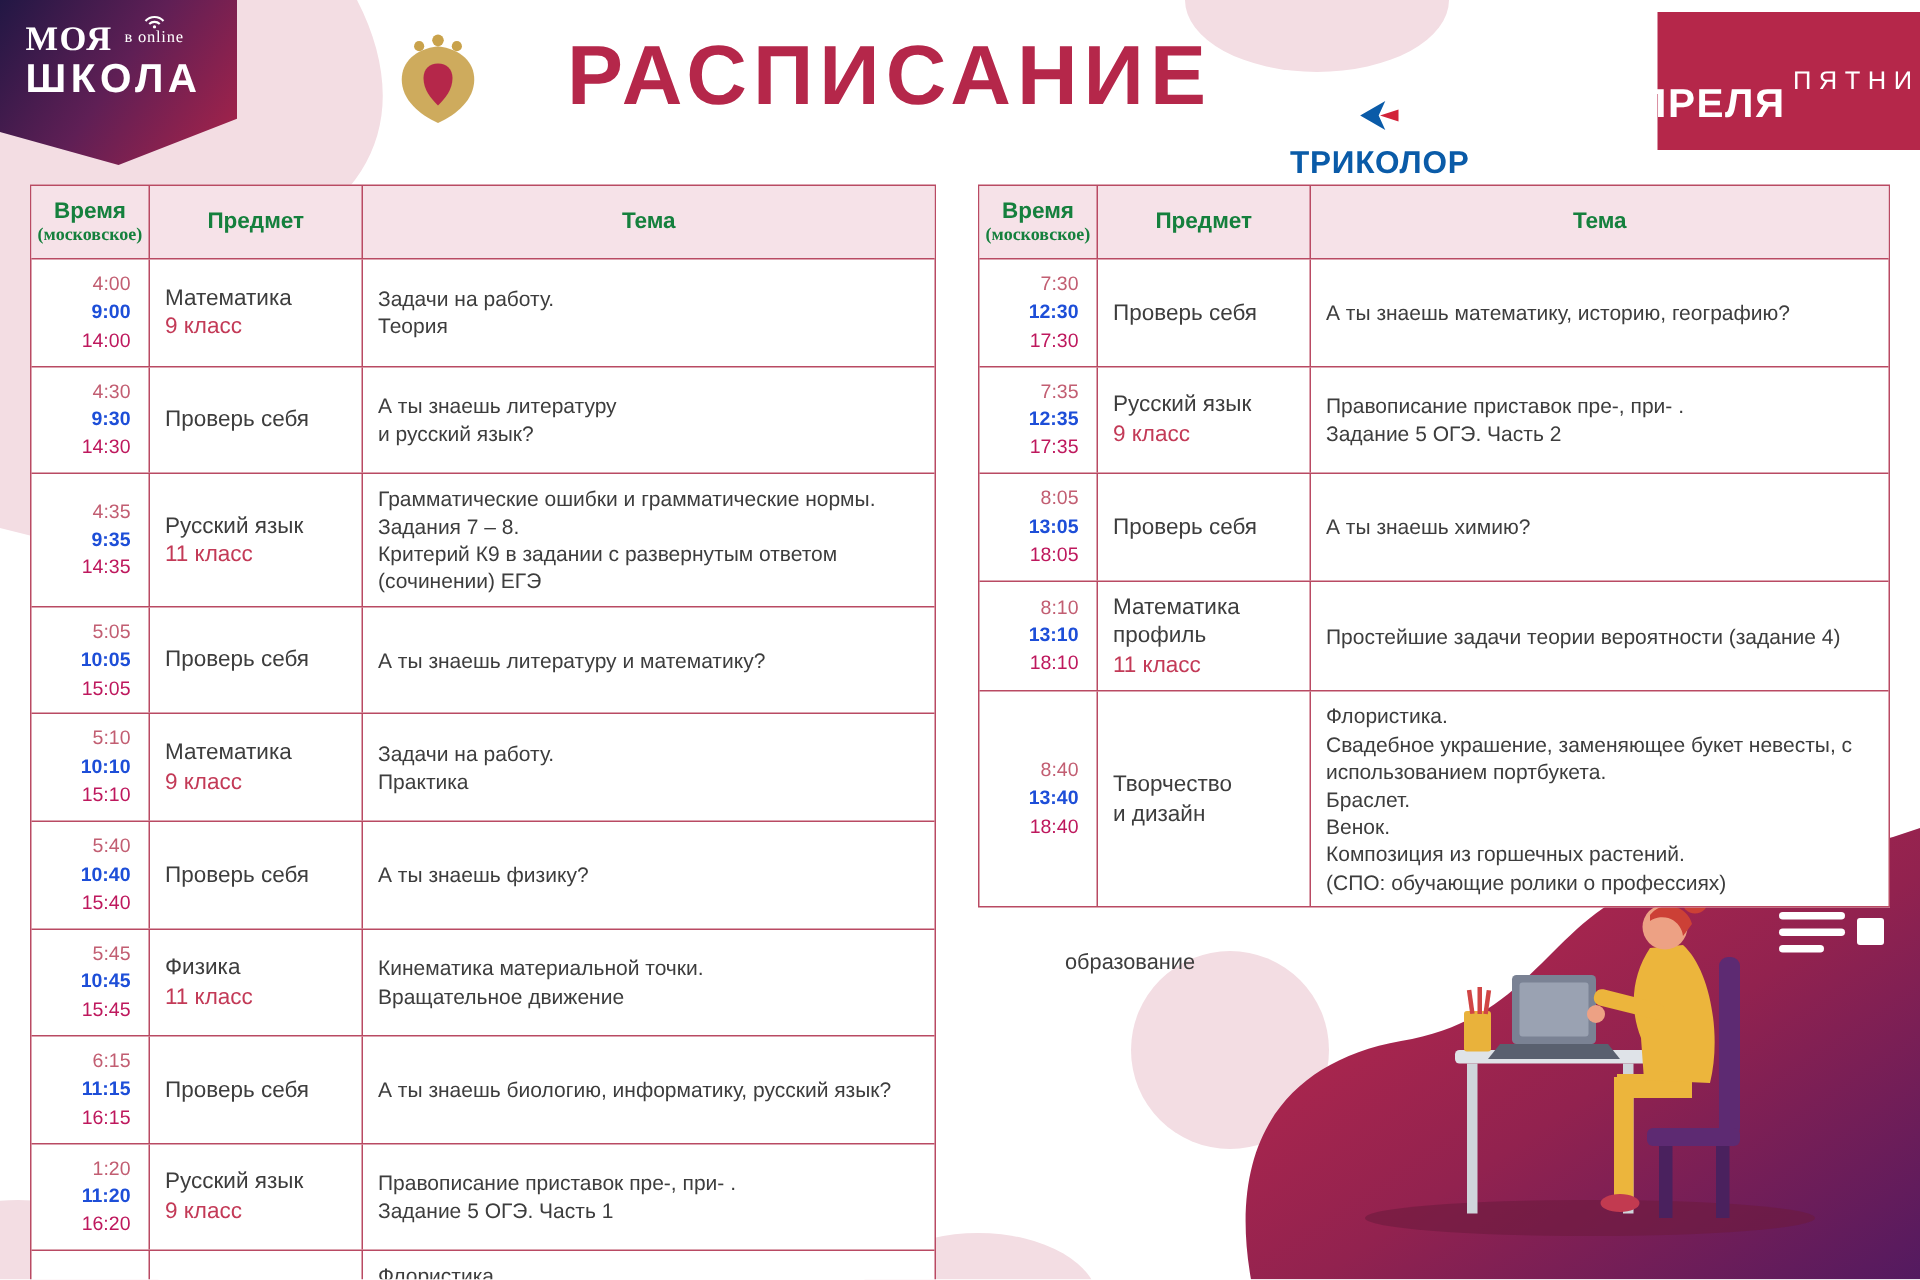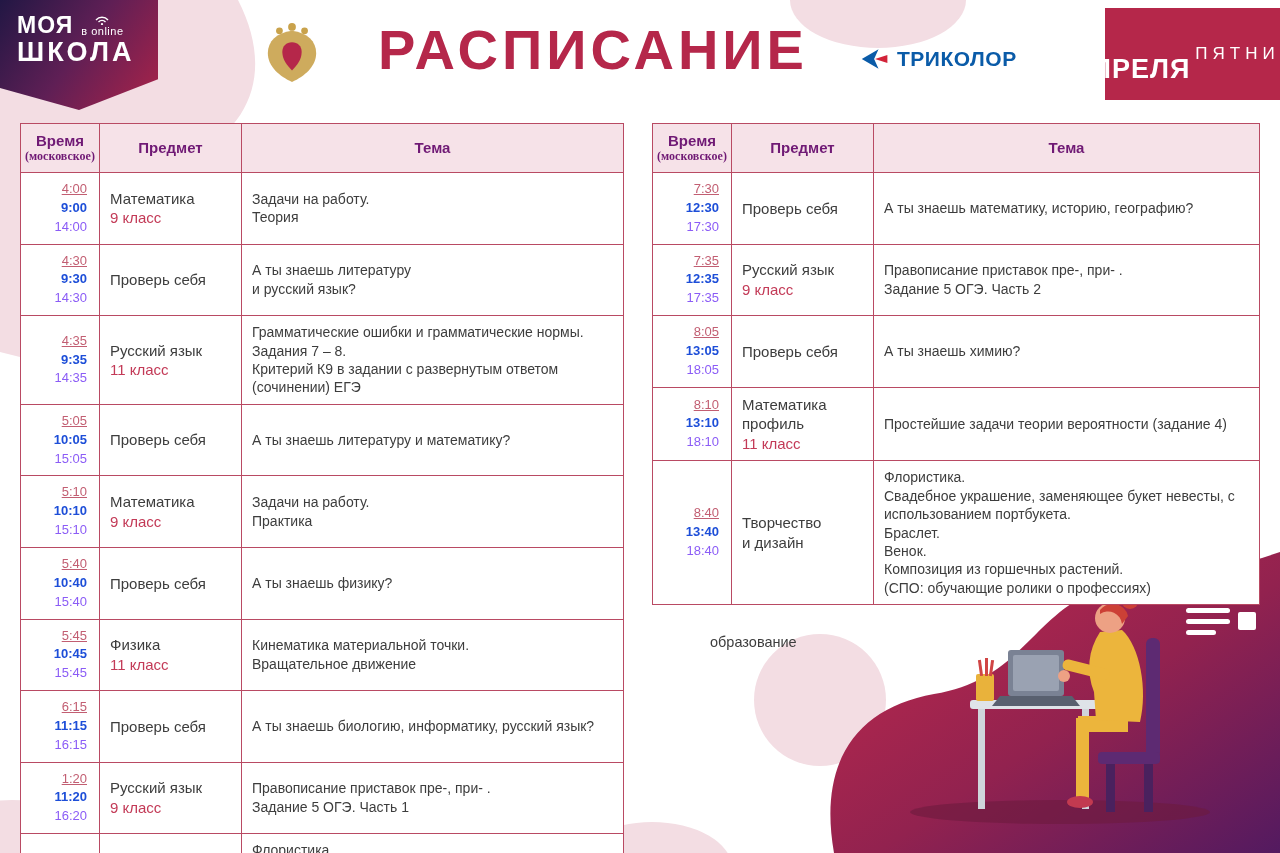--- a/index.html
+++ b/index.html
@@ -5,57 +5,57 @@
   html,body{margin:0;padding:0;background:#fff;}
   .page{position:relative;width:1280px;height:853px;background:#fff;overflow:hidden;
         font-family:"Liberation Sans",sans-serif;color:#3d3d3d;}
   .bg{position:absolute;left:0;top:0;z-index:0;}
 
   
   .logo{position:absolute;left:0;top:0;width:158px;height:110px;z-index:3;color:#fff;
         background:linear-gradient(125deg,#221744 0%,#5f1f55 48%,#ab2349 100%);
         clip-path:polygon(0 0,100% 0,100% 72%,50% 100%,0 80%);
         padding:14px 0 0 17px;box-sizing:border-box;}
-  .logo-row{display:flex;align-items:flex-end;gap:8px;}
+  .logo-row{display:flex;align-items:flex-start;gap:8px;font-family:Liberation Serif, serif;}
   .logo-moya{font-size:23px;font-weight:bold;letter-spacing:1px;line-height:1;}
   .logo-online{display:flex;flex-direction:column;align-items:center;margin-top:-4px;}
   .logo-online-text{font-size:11px;letter-spacing:0.5px;}
   .logo-shkola{font-size:27px;font-weight:bold;letter-spacing:3px;line-height:1.15;}
 
   .coat{position:absolute;left:263px;top:20px;width:58px;height:66px;z-index:2;}
   .title{position:absolute;left:352px;top:22px;width:482px;margin:0;text-align:center;
          font-size:56px;line-height:1;font-weight:800;color:#b5274a;letter-spacing:4px;z-index:2;}
-  .tricolor{position:absolute;left:860px;top:46px;display:flex;align-items:center;gap:7px;
-            color:#0a5ba8;font-weight:800;font-size:21px;letter-spacing:0.5px;z-index:2;}
+  .tricolor{position:absolute;left:860px;top:64px;display:flex;align-items:center;gap:7px;
+            color:#0a5ba8;font-weight:800;font-size:21px;letter-spacing:0.5px;z-index:2;flex-direction:column;}
   .date-badge{position:absolute;right:0;top:8px;width:175px;height:92px;background:#b5274a;
               color:#fff;display:flex;flex-direction:row;justify-content:center;align-items:center;
               gap:5px;z-index:2;}
   .date-badge .date{font-size:27px;font-weight:bold;letter-spacing:1px;}
   .date-badge .weekday{font-size:17px;letter-spacing:5px;}
 
   
   .table{background:#fff;border:1px solid #b94a63;box-sizing:border-box;z-index:2;}
   .left-table{position:absolute;left:20px;top:123px;width:604px;}
   .right-col{position:absolute;left:652px;top:123px;width:608px;display:flex;
              flex-direction:column;gap:16px;z-index:2;}
   .thead,.trow{display:grid;grid-template-columns:78px 142px 1fr;}
   .thead{background:#f6e2e8;}
   .th{border-left:1px solid #b94a63;display:flex;flex-direction:column;align-items:center;
-      justify-content:center;font-weight:bold;color:#701a75;font-size:15px;min-height:42px;
+      justify-content:center;font-weight:bold;color:#15803d;font-size:15px;min-height:42px;
       padding:3px;line-height:1.1;}
   .th:first-child{border-left:none;}
   .th-time-note{font-size:12px;font-family:Liberation Serif, serif;}
   .trow{border-top:1px solid #b94a63;min-height:44px;}
   .cell{border-left:1px solid #b94a63;padding:7px 10px;display:flex;flex-direction:column;
         justify-content:center;box-sizing:border-box;}
   .cell:first-child{border-left:none;}
   .time-cell{align-items:flex-end;padding-right:12px;font-size:13px;line-height:1.45;}
-  .t1{color:#c25e72;text-decoration:underline;}
+  .t1{color:#c25e72;}
   .t2{color:#1d4ed8;font-weight:bold;}
-  .t3{color:#8b5cf6;}
+  .t3{color:#be185d;}
   .subject-cell{font-size:15px;line-height:1.3;}
   .subject{white-space:pre-line;}
   .cls{color:#c33a57;}
   .theme-cell{font-size:14px;}
   .theme{white-space:pre-line;line-height:1.32;}
 
   .footnote{font-size:14.5px;color:#3d3d3d;line-height:1.35;padding-left:2px;}
   .footnote-indent{padding-left:56px;margin-top:12px;}
 </style>
 </head>

